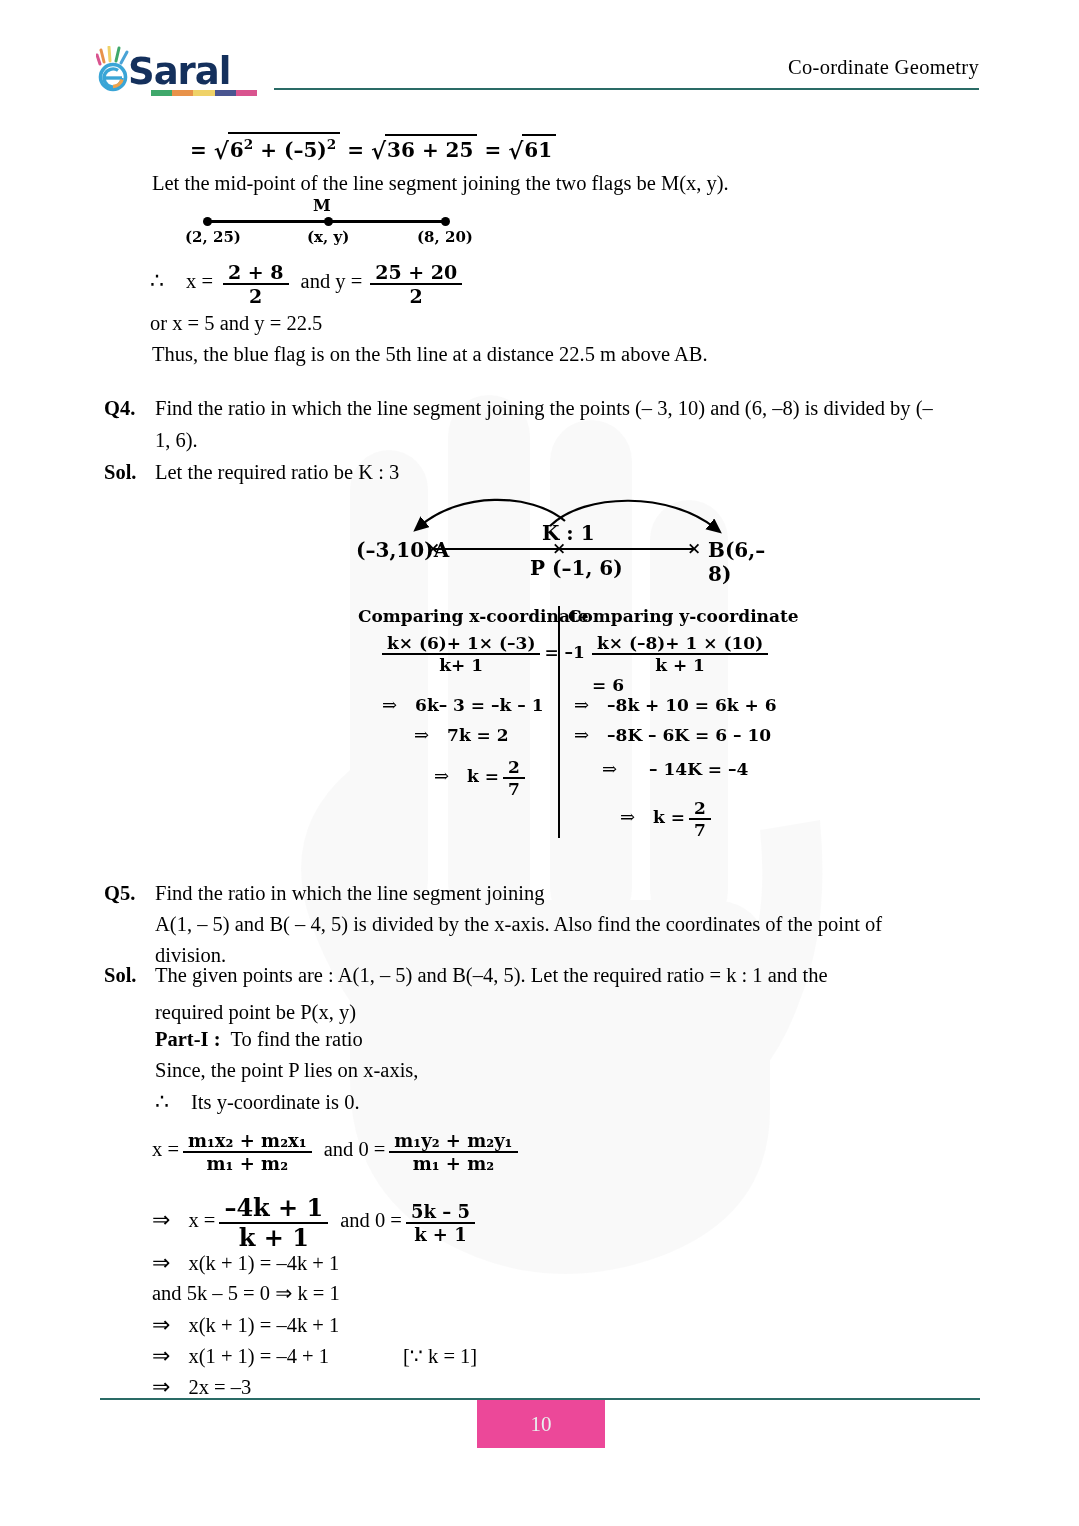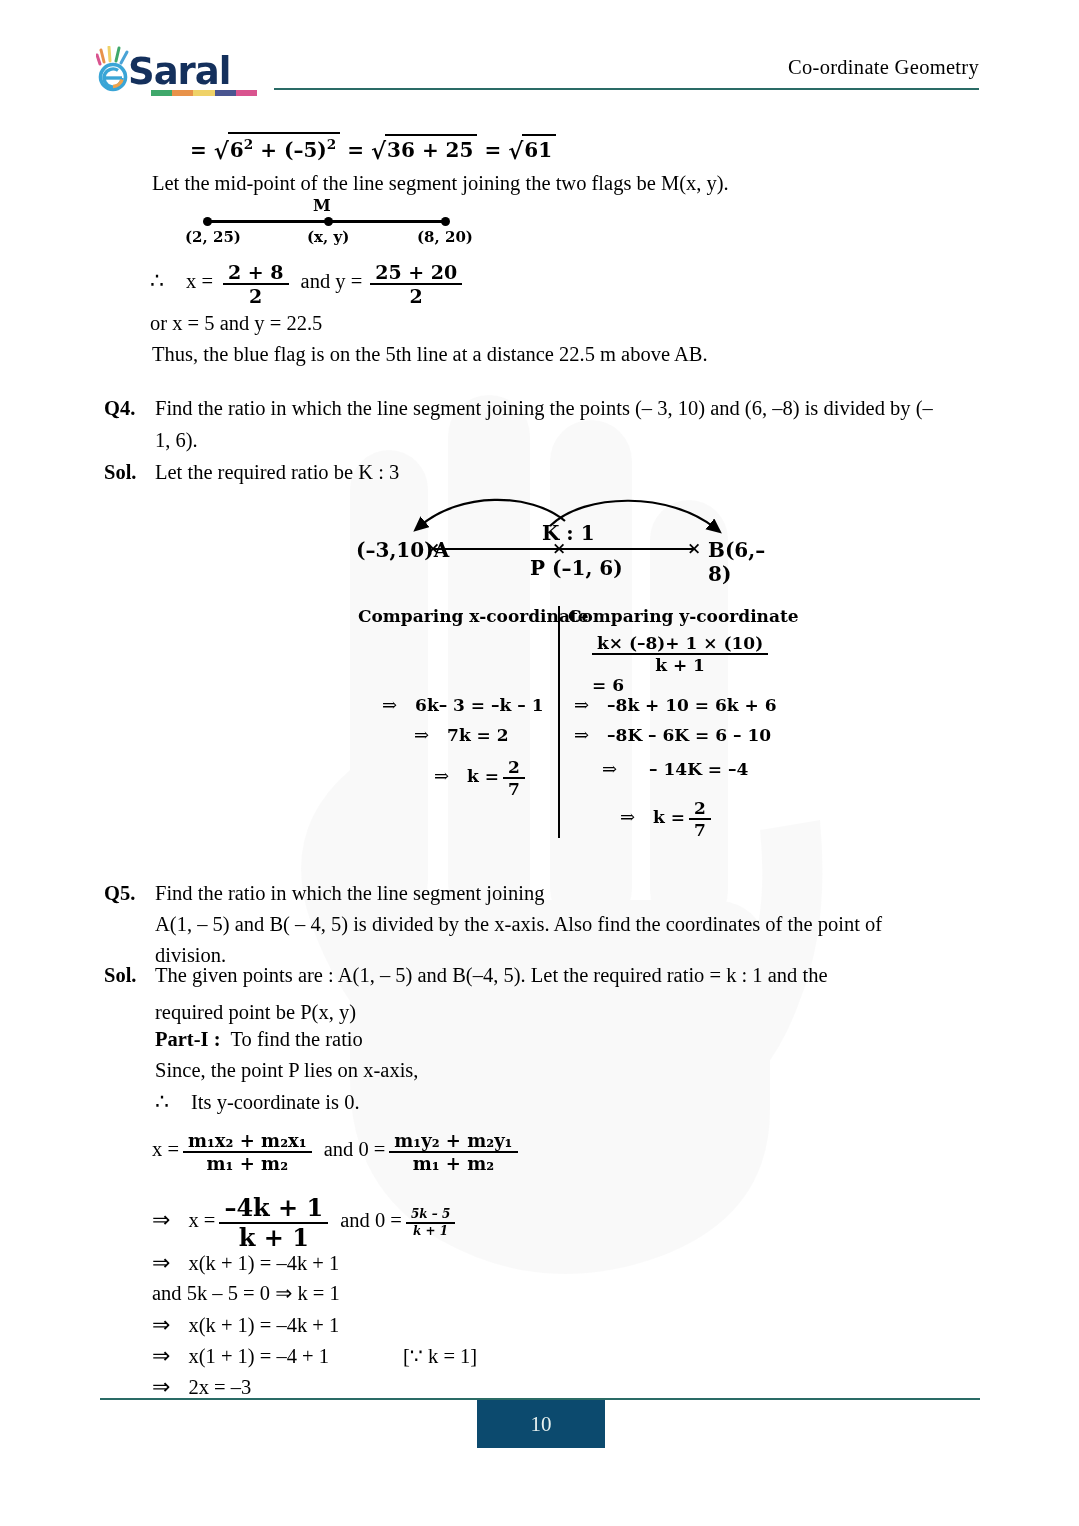--- a/index.html
+++ b/index.html
@@ -165,21 +165,21 @@
 
   
   .cmp-wrap { position: absolute; left: 352px; top: 606px; width: 430px; height: 235px; }
   .cmp-div { position: absolute; left: 206px; top: 0; width: 2px; height: 232px; background: #000; }
   .cmp-head { position: absolute; font-family: "DejaVu Serif", serif; font-weight: bold; font-size: 17px; white-space: nowrap; }
 
   
   .footer-rule { position: absolute; left: 100px; top: 1398px; width: 880px; height: 2px; background: #2a6b66; }
   .footer-box {
     position: absolute; left: 477px; top: 1400px; width: 128px; height: 48px;
-    background: #0c4a6e;
+    background: #ec4899;
   }
   .footer-num {
     position: absolute; left: 0; top: 0; width: 128px; height: 48px;
     display: flex; align-items: center; justify-content: center;
     color: #e8f2f0; font-size: 21px; font-family: "Liberation Serif", serif;
   }
 </style>
 </head>
 <body>
 
@@ -294,20 +294,27 @@
       <div class="rd-lab" style="left:-14px; top:50px;">(–3,10)A</div>
       <div class="rd-lab" style="left:338px; top:50px;">B(6,–8)</div>
       <div class="rd-lab" style="left:172px; top:33px;">K : 1</div>
       <div class="rd-lab" style="left:160px; top:68px;">P (–1, 6)</div>
     </div>
 
     <div class="cmp-wrap">
       <div class="cmp-div"></div>
 
       <div class="cmp-head" style="left:6px; top:0px;">Comparing x-coordinate</div>
+      <div class="abs" style="left:30px; top:28px;">
+        <span class="frac mb" style="font-size:17px;">
+          <span class="num">k× (6)+ 1× (–3)</span>
+          <span class="den">k+ 1</span>
+        </span>
+        <span class="mb" style="font-size:17px;">= –1</span>
+      </div>
       <div class="abs" style="left:30px; top:88px;">
         <span class="mb" style="font-weight:normal;font-size:18px;">⇒</span>
         <span class="mb" style="margin-left:14px; font-size:17px;">6k– 3 = –k – 1</span>
       </div>
       <div class="abs" style="left:62px; top:118px;">
         <span class="mb" style="font-weight:normal;font-size:18px;">⇒</span>
         <span class="mb" style="margin-left:14px; font-size:17px;">7k = 2</span>
       </div>
       <div class="abs" style="left:82px; top:152px;">
         <span class="mb" style="font-weight:normal;font-size:18px;">⇒</span>
@@ -383,21 +390,21 @@
     </div>
 
     <div class="abs" style="left:152px; top:1195px;">
       <span class="txt" style="font-size:22px;">⇒</span>
       <span class="txt" style="margin-left:14px;">x =</span>
       <span class="frac mb" style="font-size:24px;">
         <span class="num">–4k + 1</span>
         <span class="den">k + 1</span>
       </span>
       <span class="txt" style="margin-left:8px;">and 0 =</span>
-      <span class="frac mb" style="font-size:12px;font-style:italic;">
+      <span class="frac mb" style="font-size:18px;">
         <span class="num">5k – 5</span>
         <span class="den">k + 1</span>
       </span>
     </div>
 
     <div class="abs" style="left:152px; top:1250px;">
       <span class="txt" style="font-size:22px;">⇒</span>
       <span class="txt" style="margin-left:14px;">x(k + 1) = –4k + 1</span>
     </div>
     <div class="abs" style="left:152px; top:1281px;">

